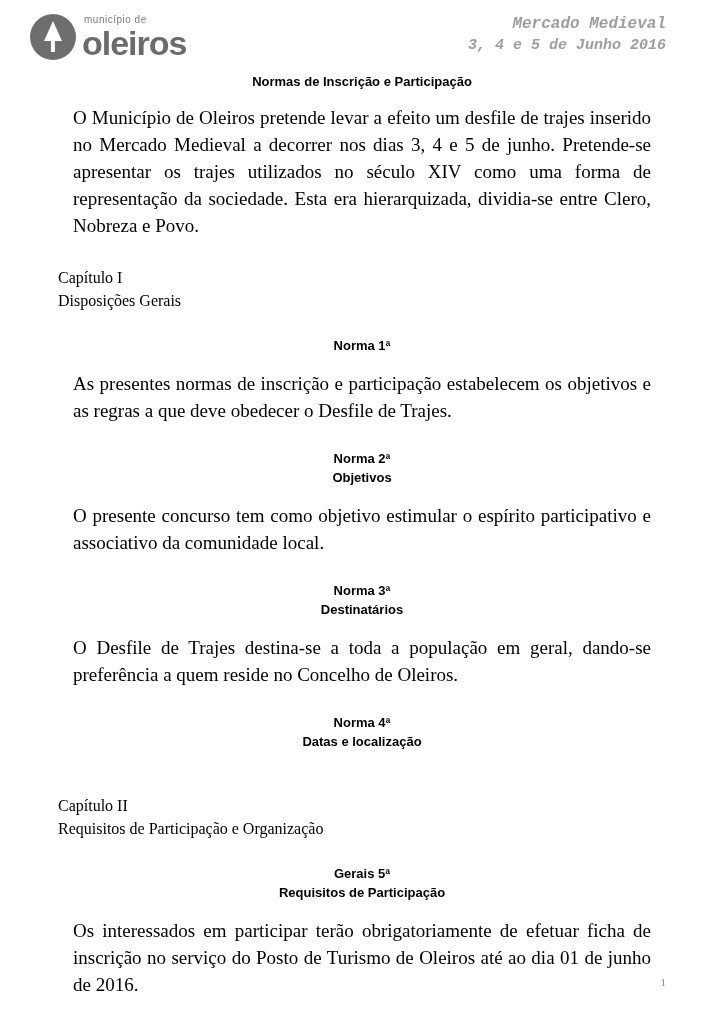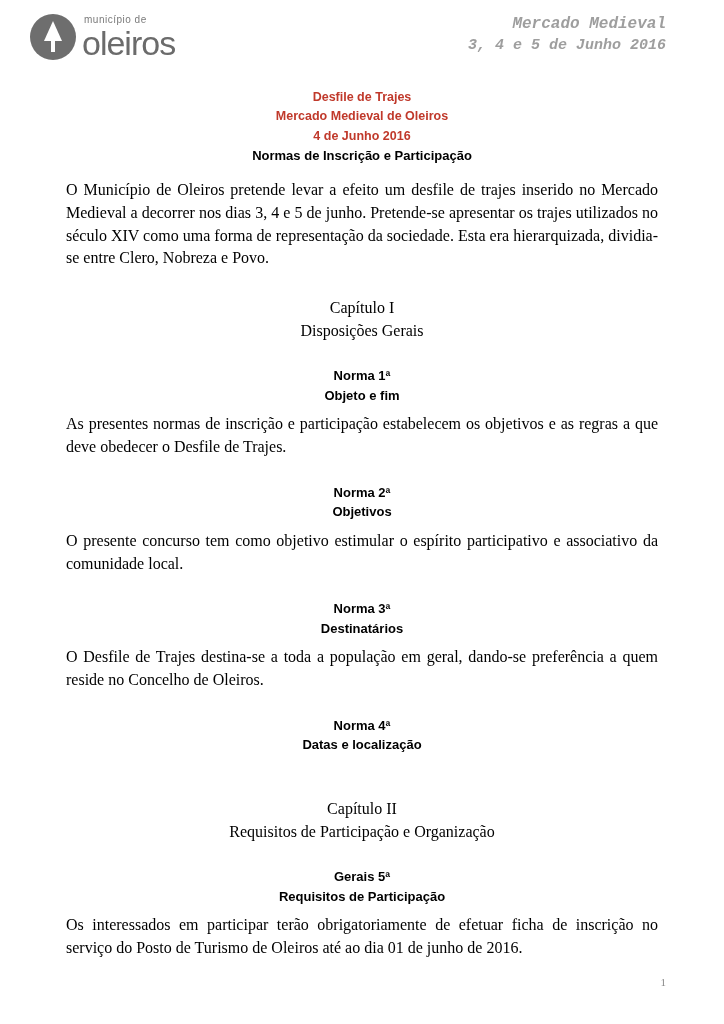--- a/index.html
+++ b/index.html
@@ -75,21 +75,21 @@
   }
   .logo-sub {
     font-family: "Liberation Sans", sans-serif;
     font-size: 10px;
     color: #7a7a7a;
     letter-spacing: .5px;
     margin: 0 0 1px 2px;
   }
   .logo-name {
     font-family: "Liberation Sans", sans-serif;
-    font-weight: normal;
+    font-weight: bold;
     font-size: 34px;
     color: #6b6b6b;
     letter-spacing: -1px;
   }
   .header-right {
     text-align: right;
     color: #9e9e9e;
     font-family: Liberation Mono, monospace;
     font-style: italic;
     line-height: 1.35;
@@ -122,34 +122,33 @@
   .subtitle {
     text-align: center;
     font-family: "Liberation Sans", sans-serif;
     font-weight: bold;
     font-size: 13px;
     color: #000;
     margin-top: 2px;
   }
 
   p.para {
-    font-size: 16px;
+    font-size: 19px;
     line-height: 1.42;
     text-align: justify;
-    margin: 8px;
+    margin: 15px;
   }
   .para-group {
     margin-top: 16px;
   }
   .para-group p + p {
     margin-top: 0;
   }
 
   .chapter {
-    text-align: center;
     margin-top: 26px;
     font-size: 16px;
     line-height: 1.45;
   }
   .chapter .ch-line {
     display: block;
   }
 
   .norma {
     text-align: center;
@@ -193,40 +192,34 @@
       </div>
     </div>
     <div class="header-right">
       <div class="line1">Mercado Medieval</div>
       <div class="line2">3, 4 e 5 de Junho 2016</div>
     </div>
   </div>
 
   <div class="content">
 
-    <div class="title-block">
-      <div>Desfile de Trajes</div>
-      <div>Mercado Medieval de Oleiros</div>
-      <div>4 de Junho 2016</div>
-    </div>
 
     <div class="subtitle">Normas de Inscrição e Participação</div>
 
     <div class="para-group">
       <p class="para">O Município de Oleiros pretende levar a efeito um desfile de trajes inserido no Mercado Medieval a decorrer nos dias 3, 4 e 5 de junho. Pretende-se apresentar os trajes utilizados no século XIV como uma forma de representação da sociedade. Esta era hierarquizada, dividia-se entre Clero, Nobreza e Povo.</p>
     </div>
 
     <div class="chapter">
       <span class="ch-line">Capítulo I</span>
       <span class="ch-line">Disposições Gerais</span>
     </div>
 
     <div class="norma">
       <span class="n-line">Norma 1ª</span>
-      <span class="n-line">Objeto e fim</span>
     </div>
     <p class="para body-para">As presentes normas de inscrição e participação estabelecem os objetivos e as regras a que deve obedecer o Desfile de Trajes.</p>
 
     <div class="norma">
       <span class="n-line">Norma 2ª</span>
       <span class="n-line">Objetivos</span>
     </div>
     <p class="para body-para">O presente concurso tem como objetivo estimular o espírito participativo e associativo da comunidade local.</p>
 
     <div class="norma">

